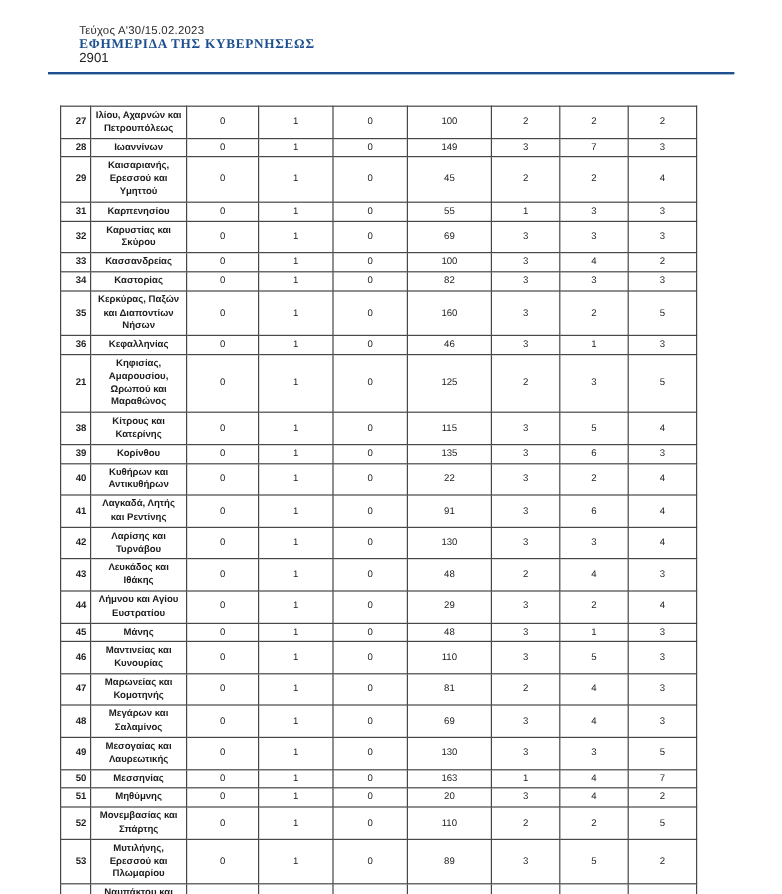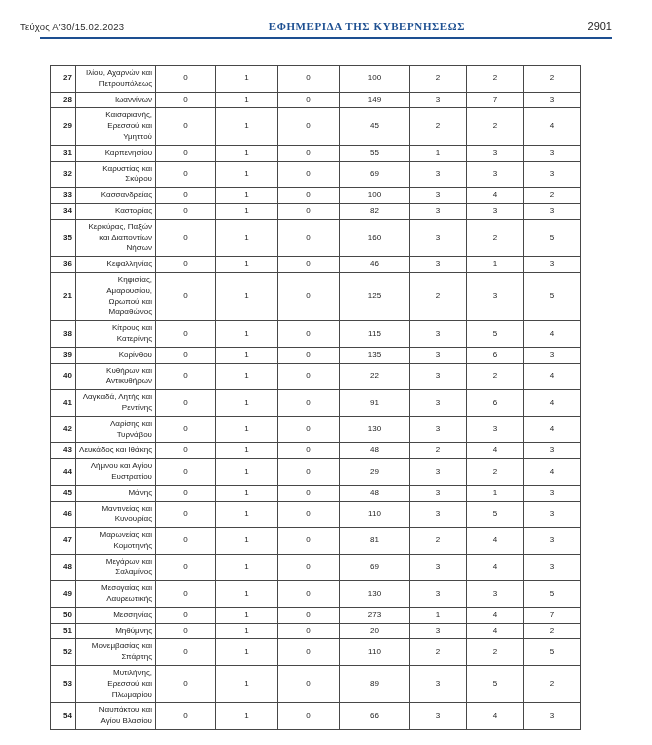--- a/index.html
+++ b/index.html
@@ -15,21 +15,22 @@
   .page {
     position: relative;
     width: 652px;
     height: 745px;
     background: #ffffff;
   }
   .page-header {
     display: flex;
     justify-content: space-between;
     align-items: baseline;
-    padding: 20px 40px 5px 20px;
+    padding: 20px 40px 5px 44px;
+    flex-direction: column;
   }
   .issue-label {
     font-size: 9.5px;
     color: #2b2b2b;
     letter-spacing: 0.2px;
   }
   .gov-title {
     font-family: "Liberation Serif", serif;
     font-weight: bold;
     font-size: 11px;
@@ -59,22 +60,22 @@
     padding: 2px 3px;
     vertical-align: middle;
     color: #1c1c1c;
     word-wrap: break-word;
   }
   td.num-cell {
     text-align: right;
     font-weight: bold;
   }
   td.name-cell {
-    text-align: right;
-    font-weight: normal;
+    text-align: center;
+    font-weight: bold;
     padding-left: 5px;
     padding-right: 4px;
   }
   td.val-cell {
     text-align: center;
   }
   table.data-table tr {
     min-height: 16px;
   }
 </style>
@@ -368,21 +369,21 @@
       <td class="val-cell">3</td>
       <td class="val-cell">5</td>
     </tr>
 
     <tr>
       <td class="num-cell">50</td>
       <td class="name-cell">Μεσσηνίας</td>
       <td class="val-cell">0</td>
       <td class="val-cell">1</td>
       <td class="val-cell">0</td>
-      <td class="val-cell">273</td>
+      <td class="val-cell">163</td>
       <td class="val-cell">1</td>
       <td class="val-cell">4</td>
       <td class="val-cell">7</td>
     </tr>
 
     <tr>
       <td class="num-cell">51</td>
       <td class="name-cell">Μηθύμνης</td>
       <td class="val-cell">0</td>
       <td class="val-cell">1</td>

